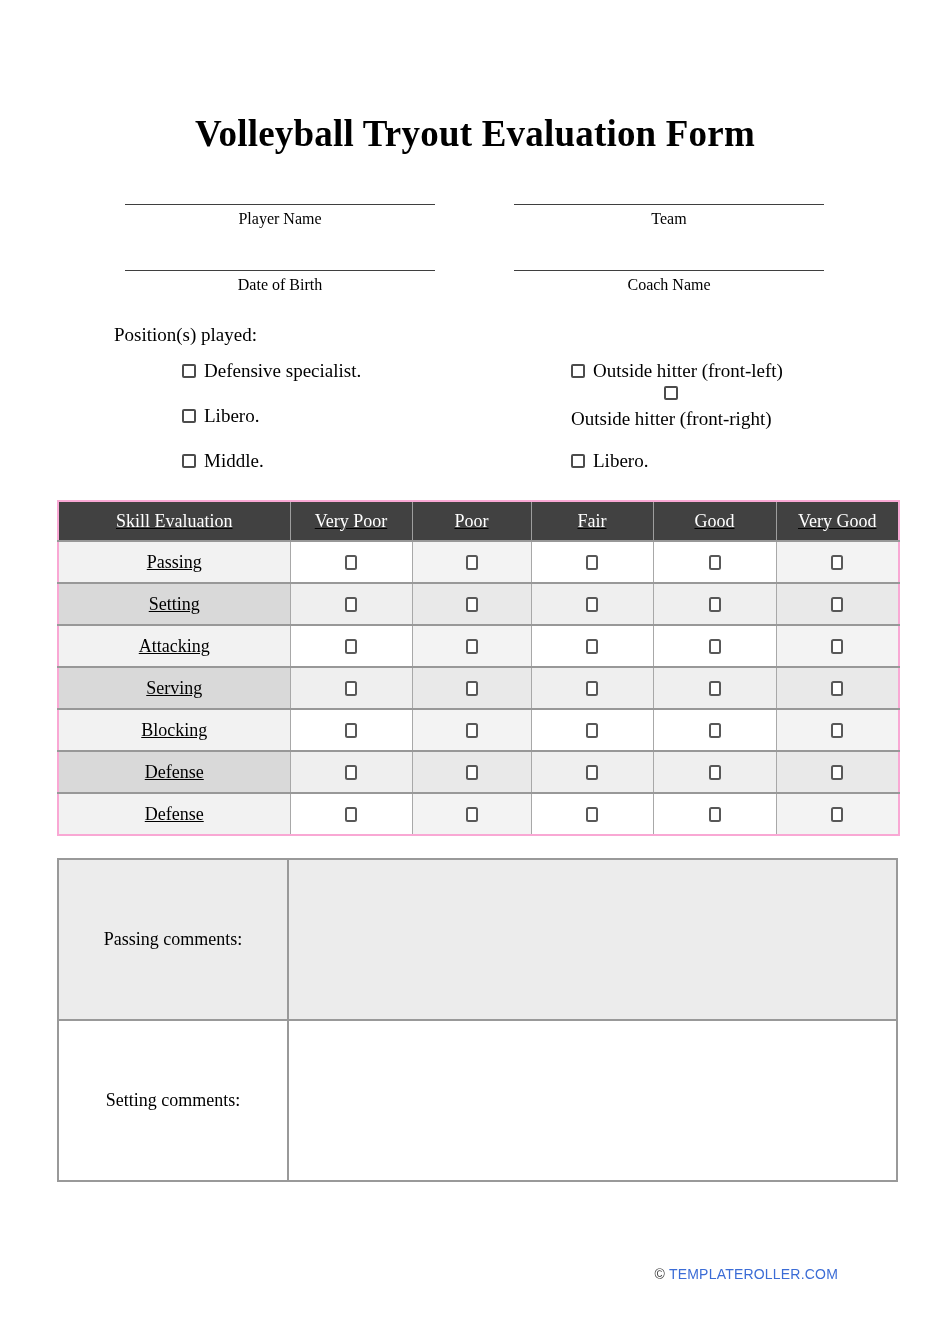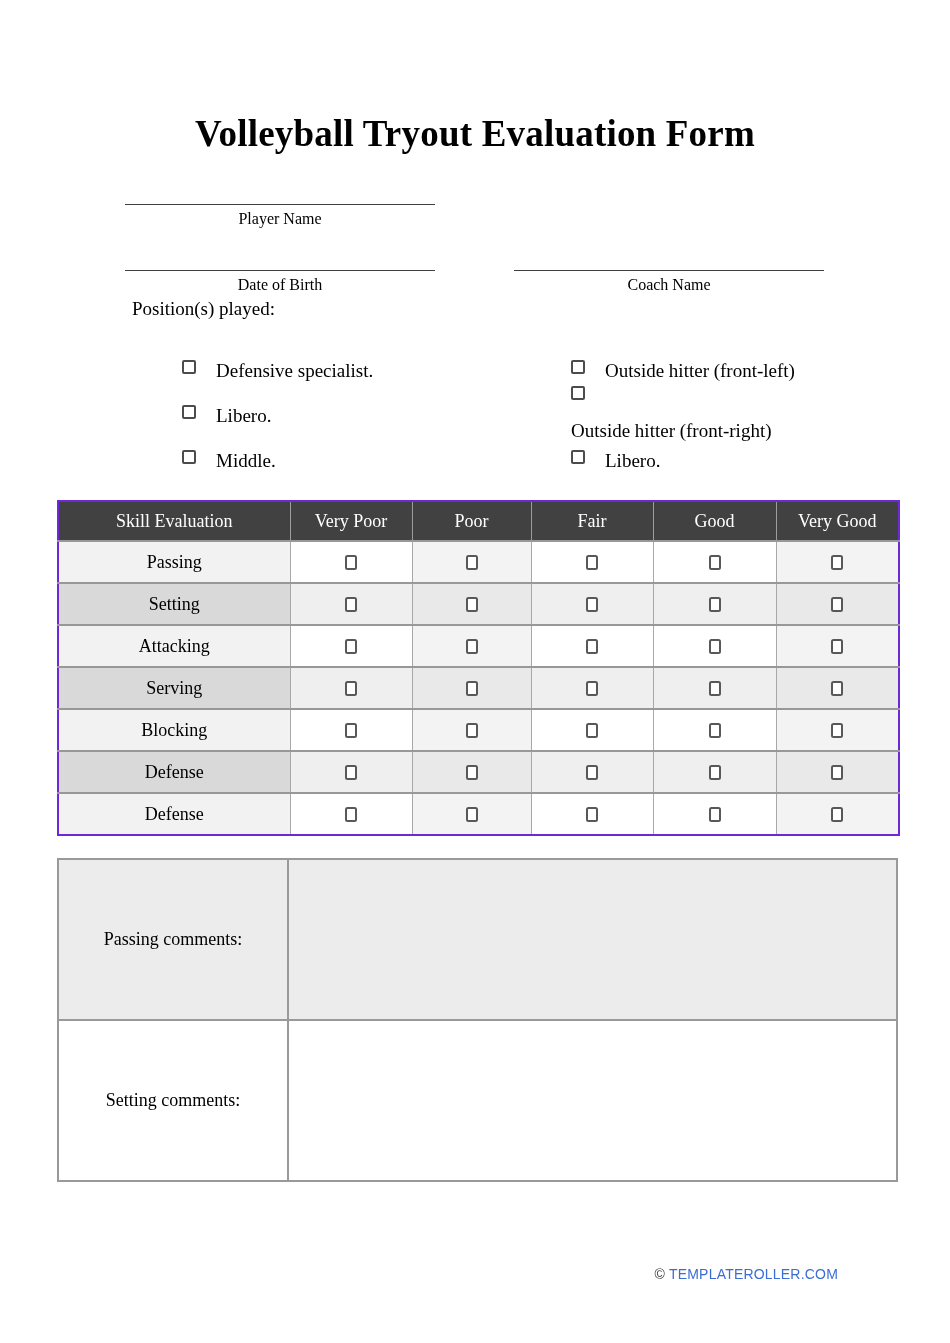--- a/index.html
+++ b/index.html
@@ -29,29 +29,28 @@
   .field .blank-line { height: 0; border-top: 1.5px solid #3f3f3f; }
   .field .field-label {
     margin-top: 5px;
     text-align: center;
     font-size: 16px;
   }
 
   
   .positions-heading {
     position: absolute;
-    left: 114px; top: 298px;
+    left: 114px; top: 324px;
     font-size: 19px;
-    margin-left: 18px;
   }
   .pos-item {
     position: absolute;
     display: flex;
-    align-items: flex-start;
-    gap: 20px;
+    align-items: center;
+    gap: 8px;
     font-size: 19px;
     height: 22px;
     padding-left: 36px;
   }
 
   
   .cbx {
     display: inline-block;
     width: 14px; height: 14px;
     border: 2px solid #4c4c4c;
@@ -69,21 +68,22 @@
     background: #ffffff;
   }
 
   
   .skills-table {
     position: absolute;
     left: 57px; top: 500px;
     width: 841px;
     border-collapse: collapse;
     table-layout: fixed;
-    border: 2px solid #6d28d9;
+    border: 2px solid #f9a8d4;
+    text-decoration: underline;
   }
   .skills-table th {
     height: 40px;
     background: #414141;
     color: #ffffff;
     font-weight: normal;
     font-size: 18px;
     border: 1px solid #9d9d9d;
     text-align: center;
   }
@@ -138,20 +138,24 @@
 </head>
 <body>
 
 <div class="page">
 
   <div class="title">Volleyball Tryout Evaluation Form</div>
 
   <div class="field" style="left:125px; top:204px;">
     <div class="blank-line"></div>
     <div class="field-label">Player Name</div>
+  </div>
+  <div class="field" style="left:514px; top:204px;">
+    <div class="blank-line"></div>
+    <div class="field-label">Team</div>
   </div>
   <div class="field" style="left:125px; top:270px;">
     <div class="blank-line"></div>
     <div class="field-label">Date of Birth</div>
   </div>
   <div class="field" style="left:514px; top:270px;">
     <div class="blank-line"></div>
     <div class="field-label">Coach Name</div>
   </div>
 

